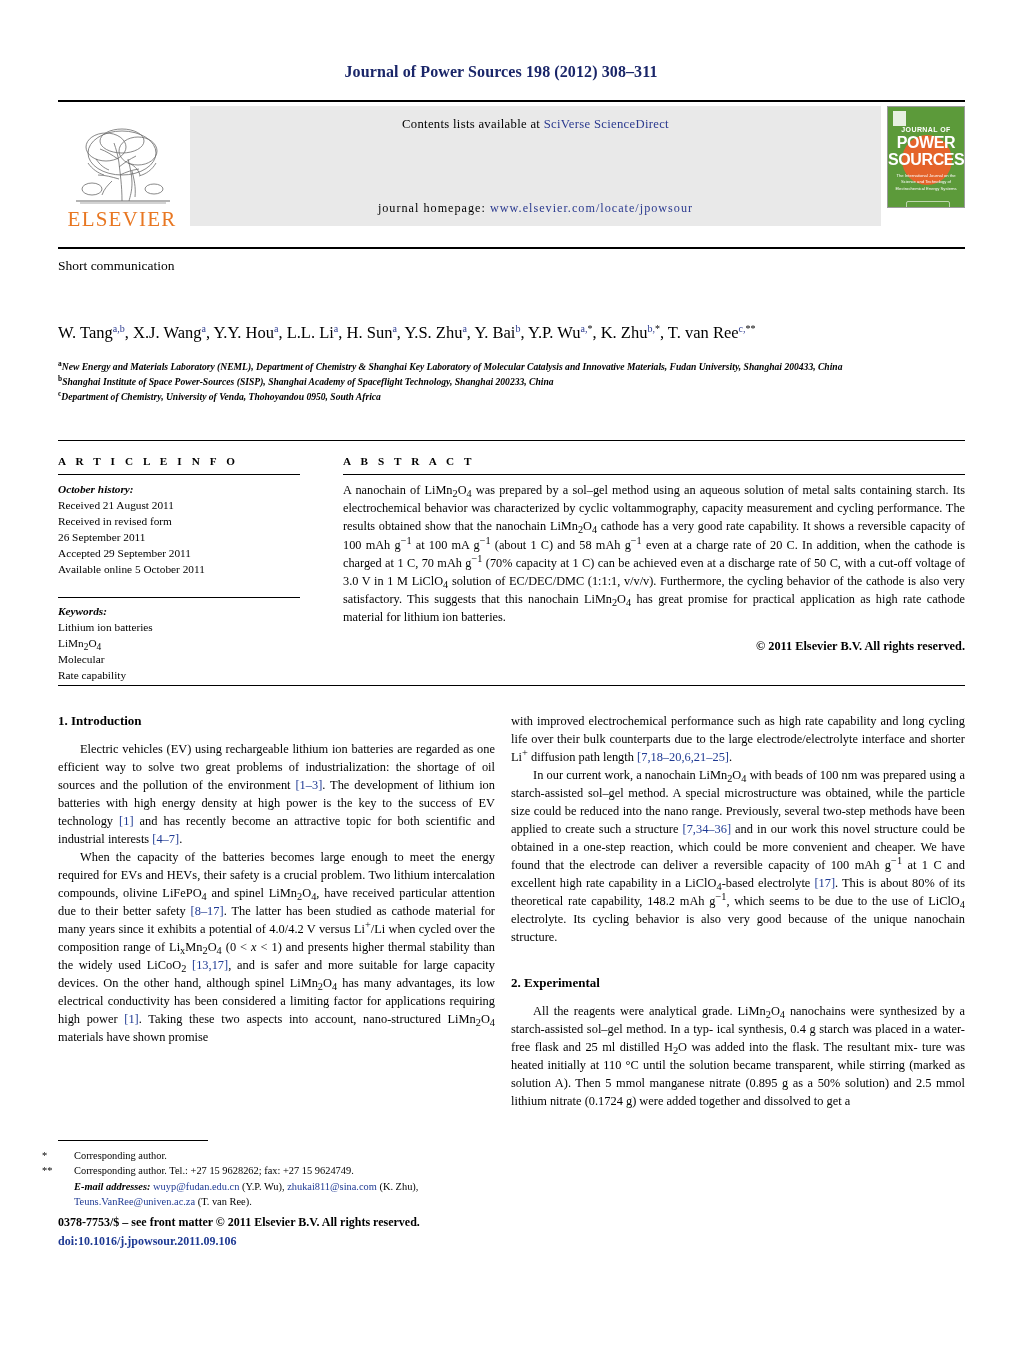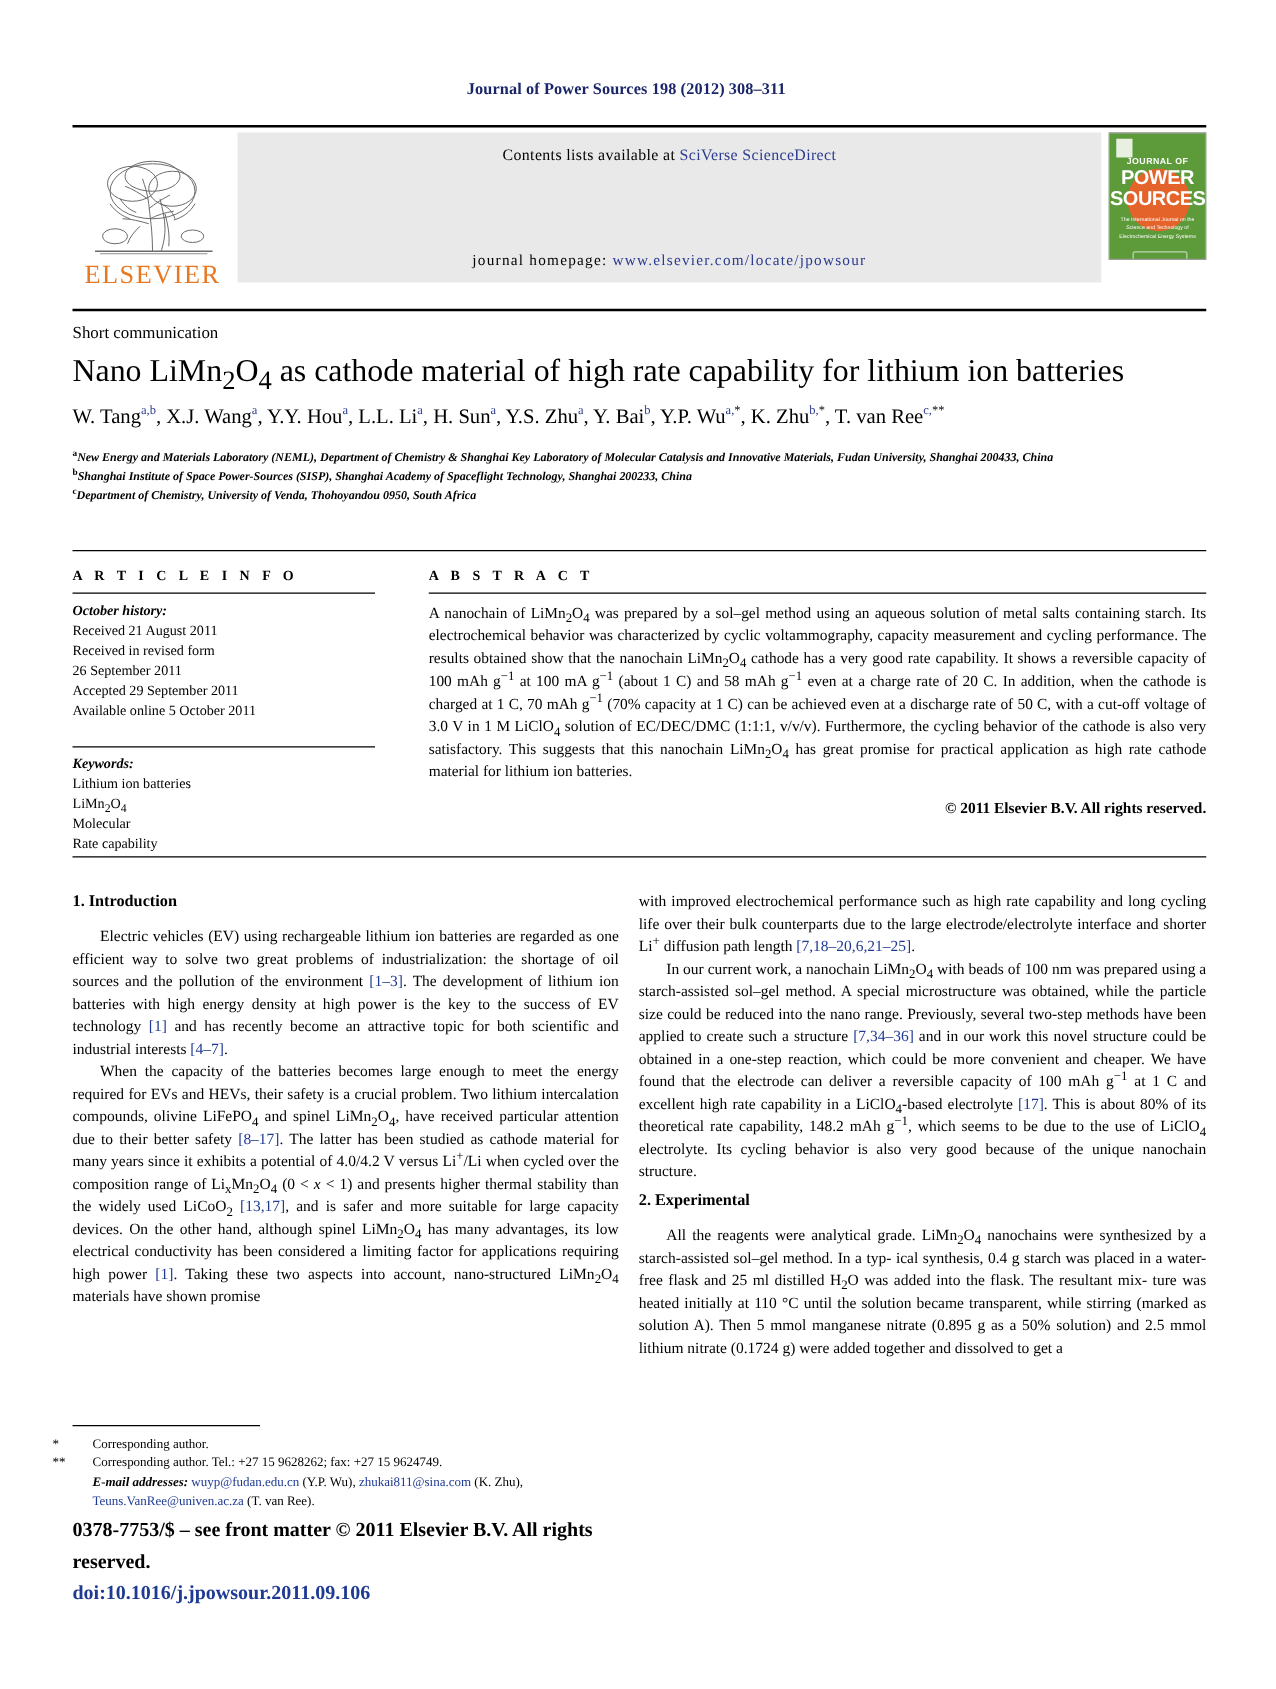--- a/index.html
+++ b/index.html
@@ -19,21 +19,21 @@
     overflow: hidden;
     box-sizing: border-box;
   }
   
   .running-head {
     position: absolute;
     top: 63px;
     left: 0;
     width: 1002px;
     text-align: center;
-    font-size: 13px;
+    font-size: 16px;
     font-weight: bold;
     color: #1a2669;
     letter-spacing: 0.1px;
   }
   
   .masthead {
     position: absolute;
     left: 58px;
     top: 100px;
     width: 907px;
@@ -261,21 +261,21 @@
     position: absolute;
     left: 511px;
     top: 713px;
     width: 454px;
   }
   .sec-title {
     font-size: 13px;
     font-weight: bold;
     margin: 0 0 12px 0;
   }
-  .sec-title.spaced { margin-top: 5px; }
+  .sec-title.spaced { margin-top: 28px; }
   p.body {
     font-size: 12.4px;
     line-height: 1.45;
     text-align: justify;
     margin: 0;
     text-indent: 22px;
   }
   p.body + p.body { margin-top: 0; }
   .ref { color: #1f3a93; }
   
@@ -296,21 +296,21 @@
   }
   .fn-line { padding-left: 16px; text-indent: -16px; }
   .fn-star { display: inline-block; width: 16px; }
   .mail { color: #1f3a93; }
   .mail-label { font-style: italic; font-weight: bold; }
   .imprint {
     position: absolute;
     left: 58px;
     top: 1213px;
     width: 437px;
-    font-size: 16px;
+    font-size: 12px;
     font-weight: bold;
     line-height: 1.55;
   }
   .imprint .doi { color: #1f3a93; }
   sub, sup { line-height: 0; }
 </style>
 </head>
 <body>
 
 <div class="page">
@@ -364,23 +364,20 @@
       <div class="cover-txt cover-t3">SOURCES</div>
       <div class="cover-sub">The International Journal on the Science and Technology of Electrochemical Energy Systems</div>
       <div class="cover-badge"></div>
     </div>
   </div>
 
   <div class="rule-thick" style="top:247px;"></div>
 
   <div class="article-type">Short communication</div>
 
-  <div class="paper-title">
-    <span>Nano LiMn</span><sub>2</sub><span>O</span><sub>4</sub><span> as cathode material of high rate capability for lithium ion batteries</span>
-  </div>
 
   <div class="authors">
     W. Tang<sup class="aff-mark">a,b</sup>, X.J. Wang<sup class="aff-mark">a</sup>, Y.Y. Hou<sup class="aff-mark">a</sup>, L.L. Li<sup class="aff-mark">a</sup>, H. Sun<sup class="aff-mark">a</sup>, Y.S. Zhu<sup class="aff-mark">a</sup>, Y. Bai<sup class="aff-mark">b</sup>, Y.P. Wu<sup class="aff-mark">a,</sup><sup>*</sup>, K. Zhu<sup class="aff-mark">b,</sup><sup>*</sup>, T. van Ree<sup class="aff-mark">c,</sup><sup>**</sup>
   </div>
 
   <div class="affiliations">
     <div><sup>a</sup><span>New Energy and Materials Laboratory (NEML), Department of Chemistry &amp; Shanghai Key Laboratory of Molecular Catalysis and Innovative Materials, Fudan University, Shanghai 200433, China</span></div>
     <div><sup>b</sup><span>Shanghai Institute of Space Power-Sources (SISP), Shanghai Academy of Spaceflight Technology, Shanghai 200233, China</span></div>
     <div><sup>c</sup><span>Department of Chemistry, University of Venda, Thohoyandou 0950, South Africa</span></div>
   </div>

